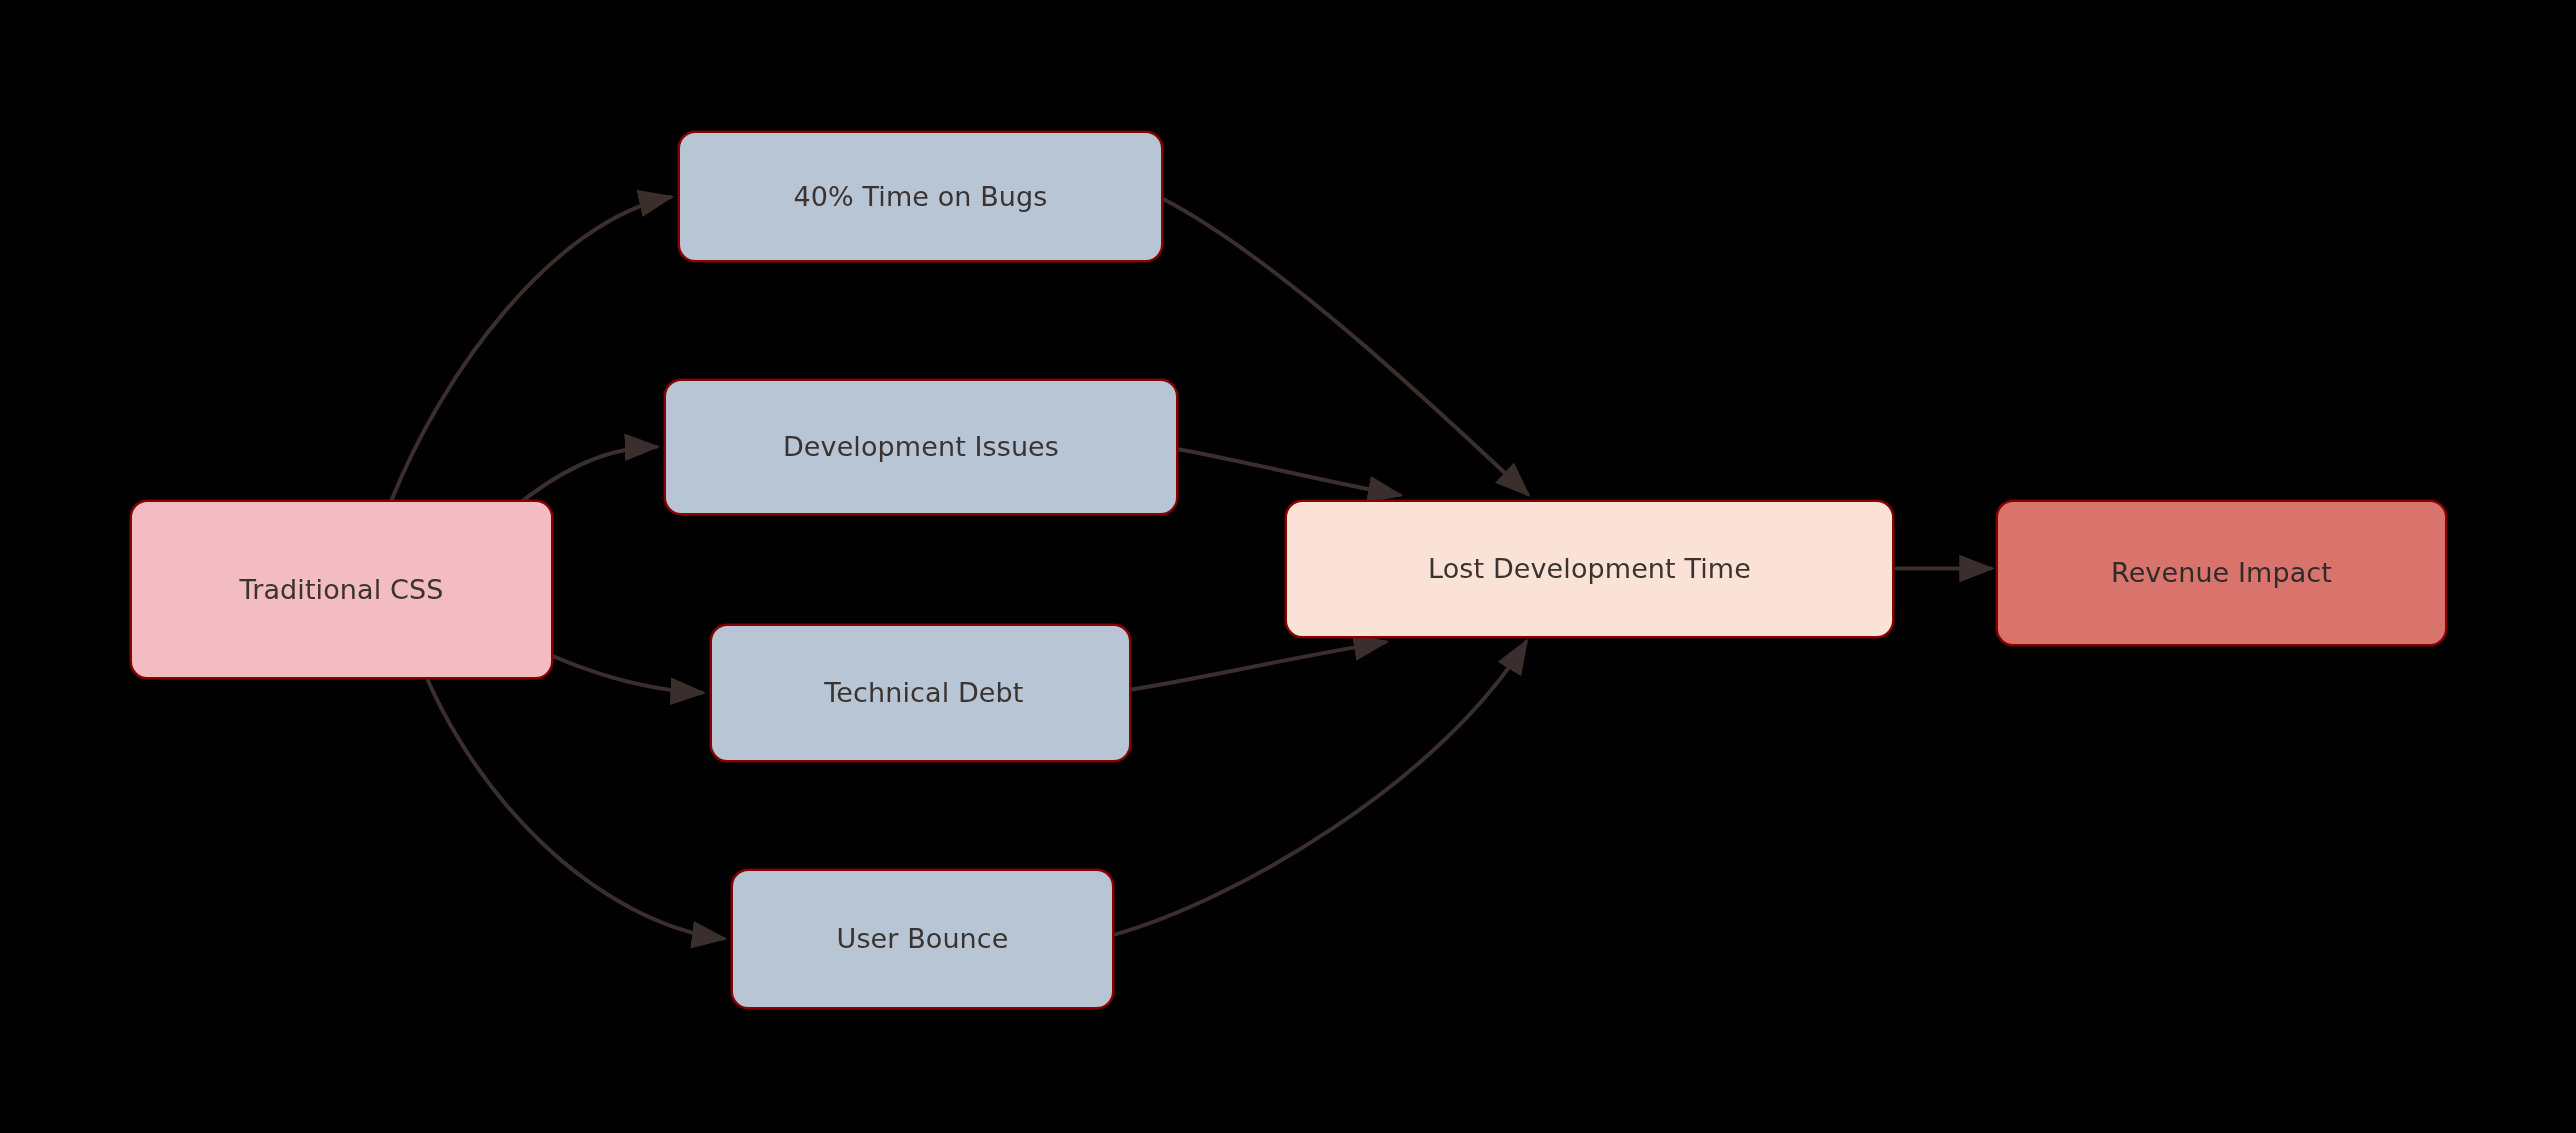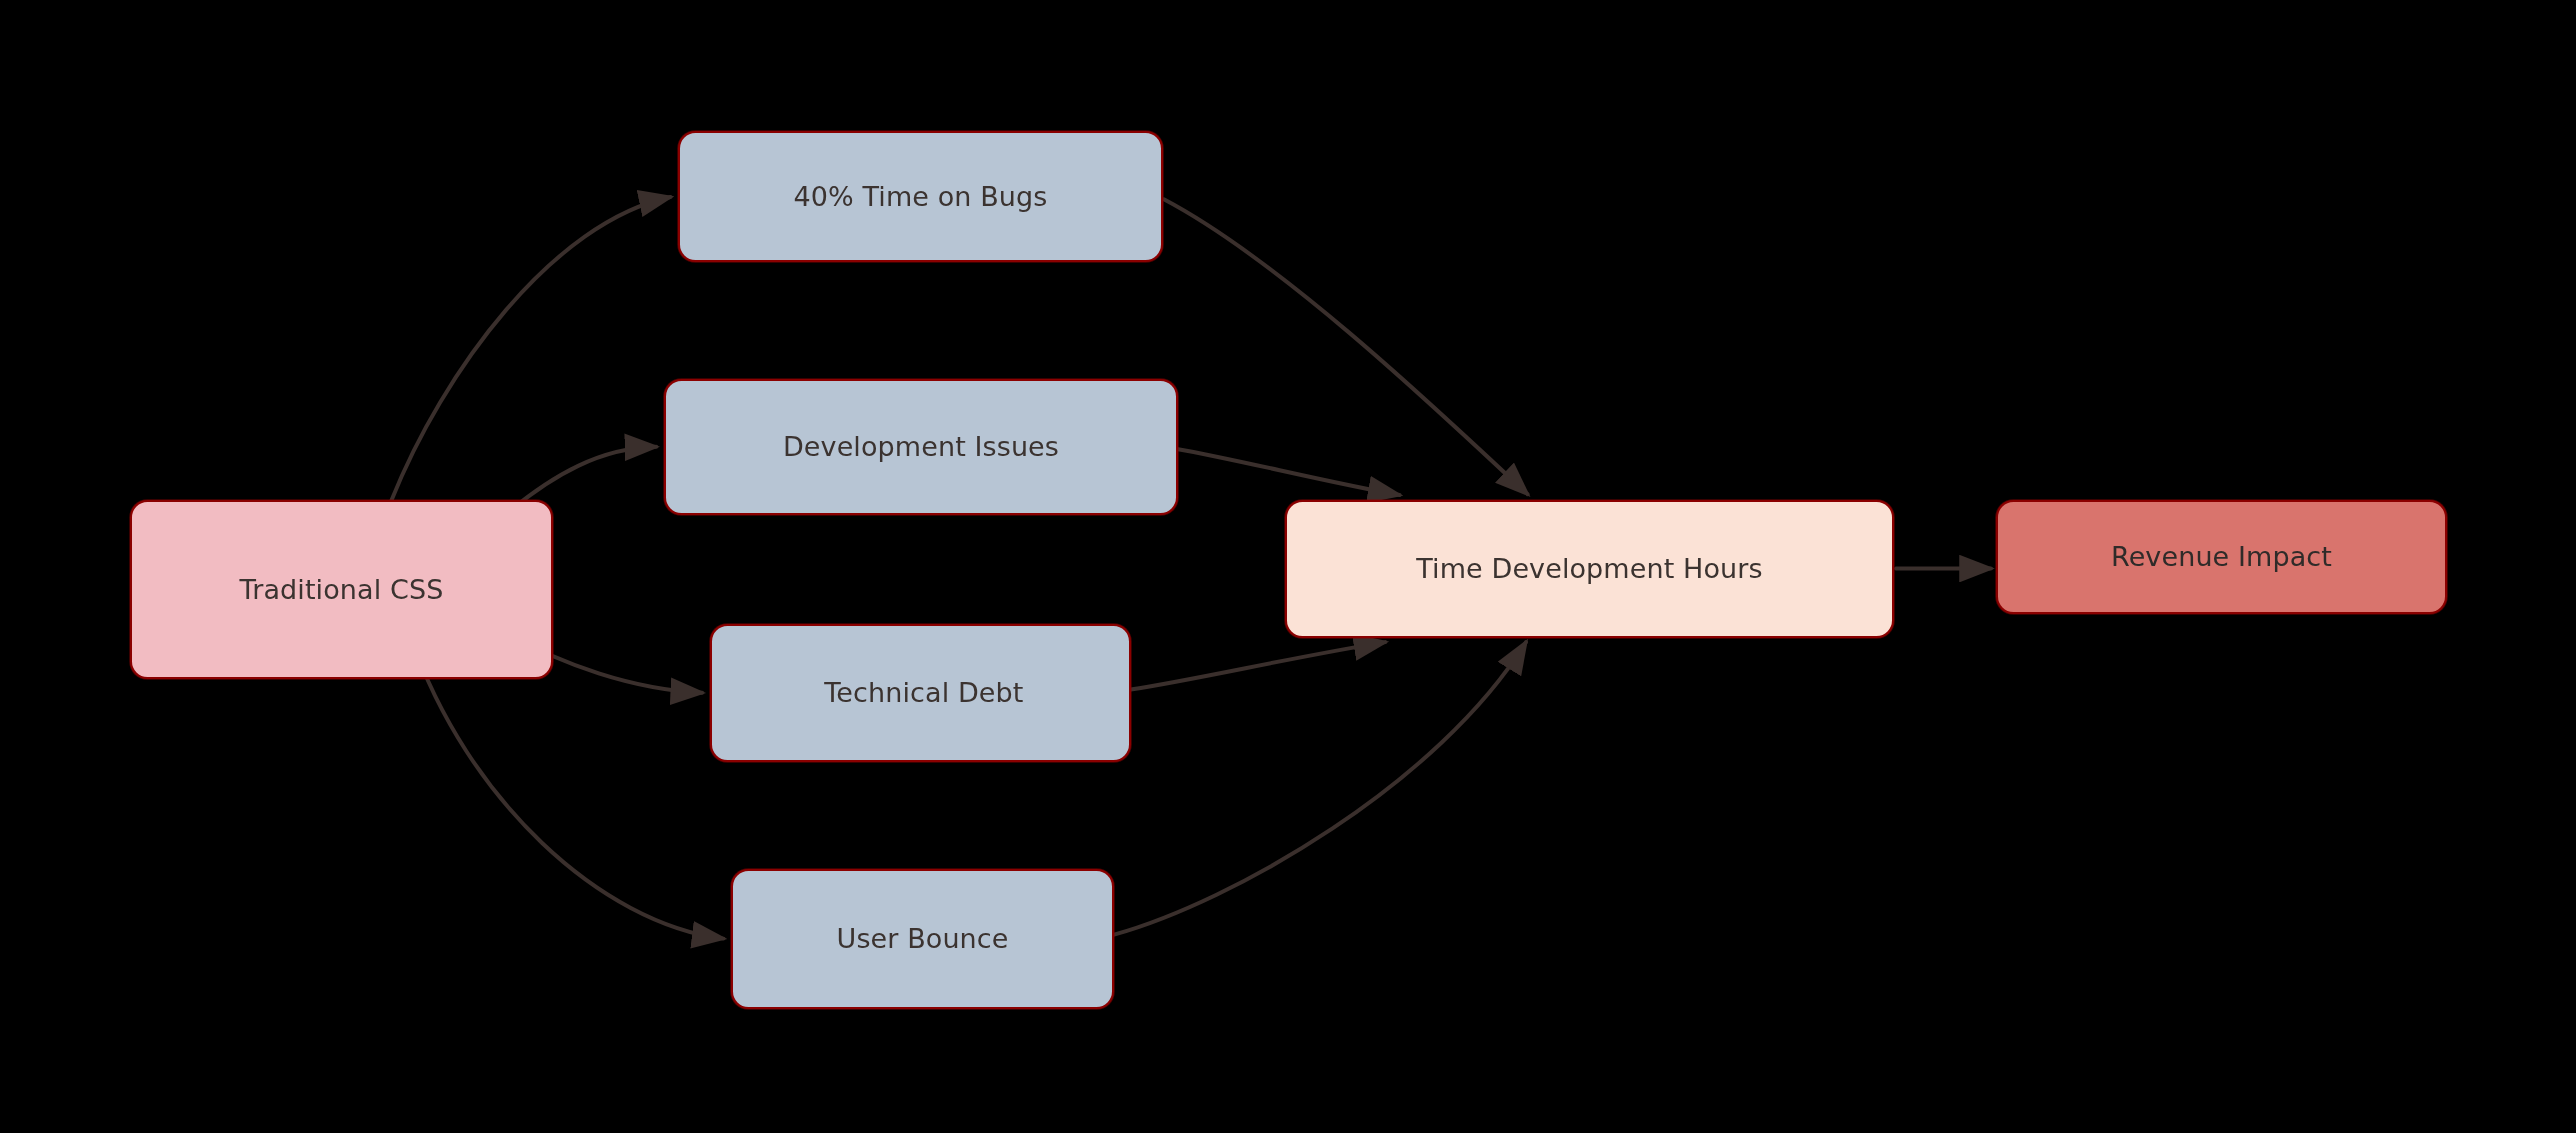--- a/index.html
+++ b/index.html
@@ -98,21 +98,21 @@
       <div class="node node-problem" style="left: 664px; top: 379px; width: 514px; height: 136px; background: rgb(183, 197, 212);">
         <span class="node-label">Development Issues</span>
       </div>
       <div class="node node-problem" style="left: 710px; top: 624px; width: 421px; height: 138px; background: rgb(183, 197, 212); padding-left: 21px;">
         <span class="node-label">Technical Debt</span>
       </div>
       <div class="node node-problem" style="left: 731px; top: 869px; width: 383px; height: 140px; background: rgb(183, 197, 212);">
         <span class="node-label">User Bounce</span>
       </div>
       <div class="node node-cost" style="left: 1285px; top: 500px; width: 609px; height: 138px; background: rgb(251, 226, 214);">
-        <span class="node-label">Time Development Hours</span>
+        <span class="node-label">Lost Development Time</span>
       </div>
-      <div class="node node-impact" style="left: 1996px; top: 500px; width: 451px; height: 114px; background: rgb(217, 116, 109);">
+      <div class="node node-impact" style="left: 1996px; top: 500px; width: 451px; height: 146px; background: rgb(217, 116, 109);">
         <span class="node-label">Revenue Impact</span>
       </div>
     </div>
 
 </div>
 
 
 </body></html>

